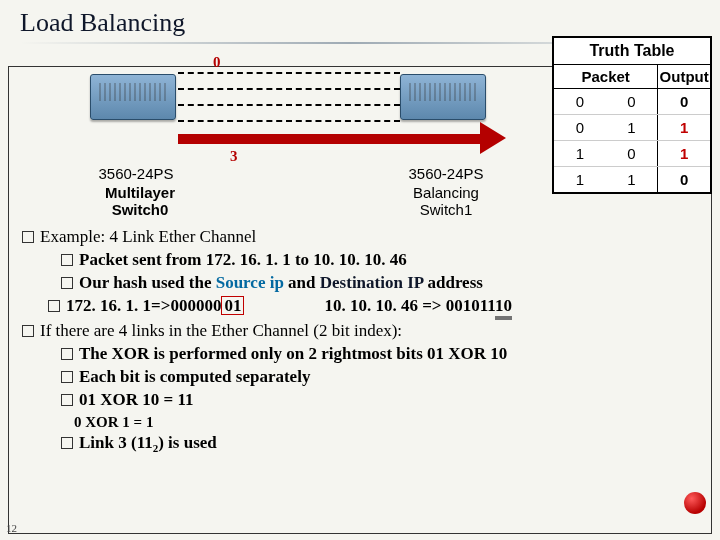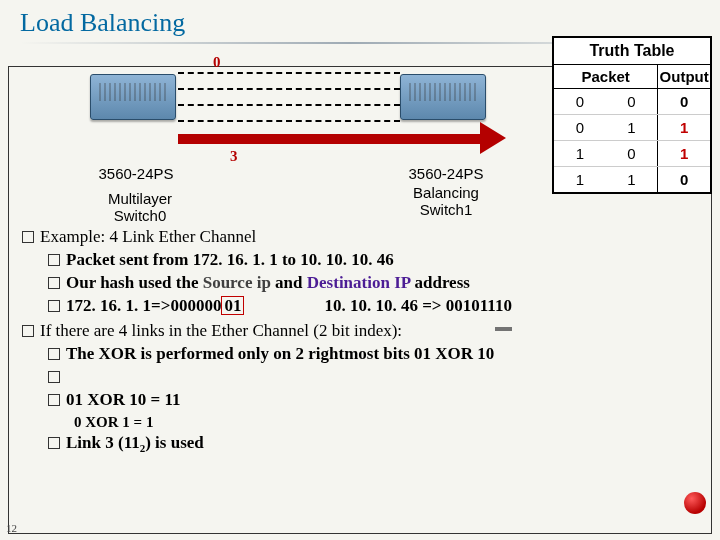--- a/index.html
+++ b/index.html
@@ -12,21 +12,21 @@
     overflow: hidden;
   }
   .slide {
     width: 100%;
     height: 100%;
     padding: 8px 20px;
     position: relative;
   }
   .title {
     font-size: 26px;
-    color: #0369a1;
+    color: #0f172a;
     font-weight: normal;
     margin-bottom: 4px;
   }
   .title-underline {
     width: 660px;
     height: 2px;
     background: linear-gradient(to right, rgba(100,120,140,0.0), rgba(100,120,140,0.6), rgba(100,120,140,0.0));
     margin-bottom: 6px;
   }
   .top-area {
@@ -105,21 +105,21 @@
     font-weight: bold;
     color: #b40000;
   }
   .switch-name {
     position: absolute;
     font-family: Arial, sans-serif;
     font-size: 15px;
     text-align: center;
   }
   .name-left-a { left: 76px; top: 115px; width:80px;}
-  .name-left-b { left: 60px; top: 140px; width:120px;}
+  .name-left-b { left: 60px; top: 134px; width:120px;font-weight:bold;}
   .name-right-a { left: 386px; top: 115px; width:80px;}
   .name-right-b { left: 366px; top: 134px; width:120px;}
   .truth-table {
     width: 160px;
     border: 2px solid #000;
     font-family: Arial, sans-serif;
     position: absolute;
     right: 8px;
     top: 36px;
     background:#fff;
@@ -151,47 +151,47 @@
   .content {
     font-size: 17px;
     line-height: 1.35;
     margin-top: 6px;
   }
   .bullet-l1 {
     margin-left: 2px;
     margin-top: 2px;
   }
   .bullet-l2 {
-    margin-left: 28px;
+    margin-left: 41px;
     font-weight: bold;
   }
   .bullet-l3 {
     margin-left: 54px;
     font-weight: bold;
     font-size: 15px;
   }
   .box-mark {
     display:inline-block;
     width:12px; height:12px;
     border:1.5px solid #333;
     margin-right:6px;
     vertical-align: -1px;
   }
   .nonbold { font-weight: normal; text-align: center; }
-  .red-txt { color: #4c1d95; }
-  .teal-txt { color: #404040; }
+  .red-txt { color: #0f172a; }
+  .teal-txt { color: #0369a1; }
   .hl-box {
     display:inline-block;
     border: 1.5px solid #c00000;
     padding: 0 2px;
     line-height: 1;
   }
   .hl-underline {
     border-bottom: 4px solid #737373;
-    padding-bottom: 12px;
+    padding-bottom: 1px;
   }
   .formula-row {
     display: flex;
     gap: 80px;
     margin-left: 28px;
   }
   .red-dot {
     position:absolute;
     right: 14px;
     bottom: 26px;
@@ -289,21 +289,21 @@
         <span>10. 10. 10. 46 =&gt; 001011</span><span class="hl-underline">10</span>
       </div>
     </div>
     <div class="bullet-l1">
       <span class="box-mark"></span><span class="nonbold">If there are 4 links in the Ether Channel (2 bit index):</span>
     </div>
     <div class="bullet-l2">
       <span class="box-mark"></span><span>The XOR is performed only on 2 rightmost bits 01 XOR 10</span>
     </div>
     <div class="bullet-l2">
-      <span class="box-mark"></span>
+      <span class="box-mark"></span><span>Each bit is computed separately</span>
     </div>
     <div class="bullet-l2">
       <span class="box-mark"></span><span>01  XOR 10 = 11</span>
     </div>
     <div class="bullet-l3">0 XOR 1 = 1</div>
     <div class="bullet-l2">
       <span class="box-mark"></span><span>Link 3 (11</span><span class="sub">2</span><span>) is used</span>
     </div>
   </div>
 

